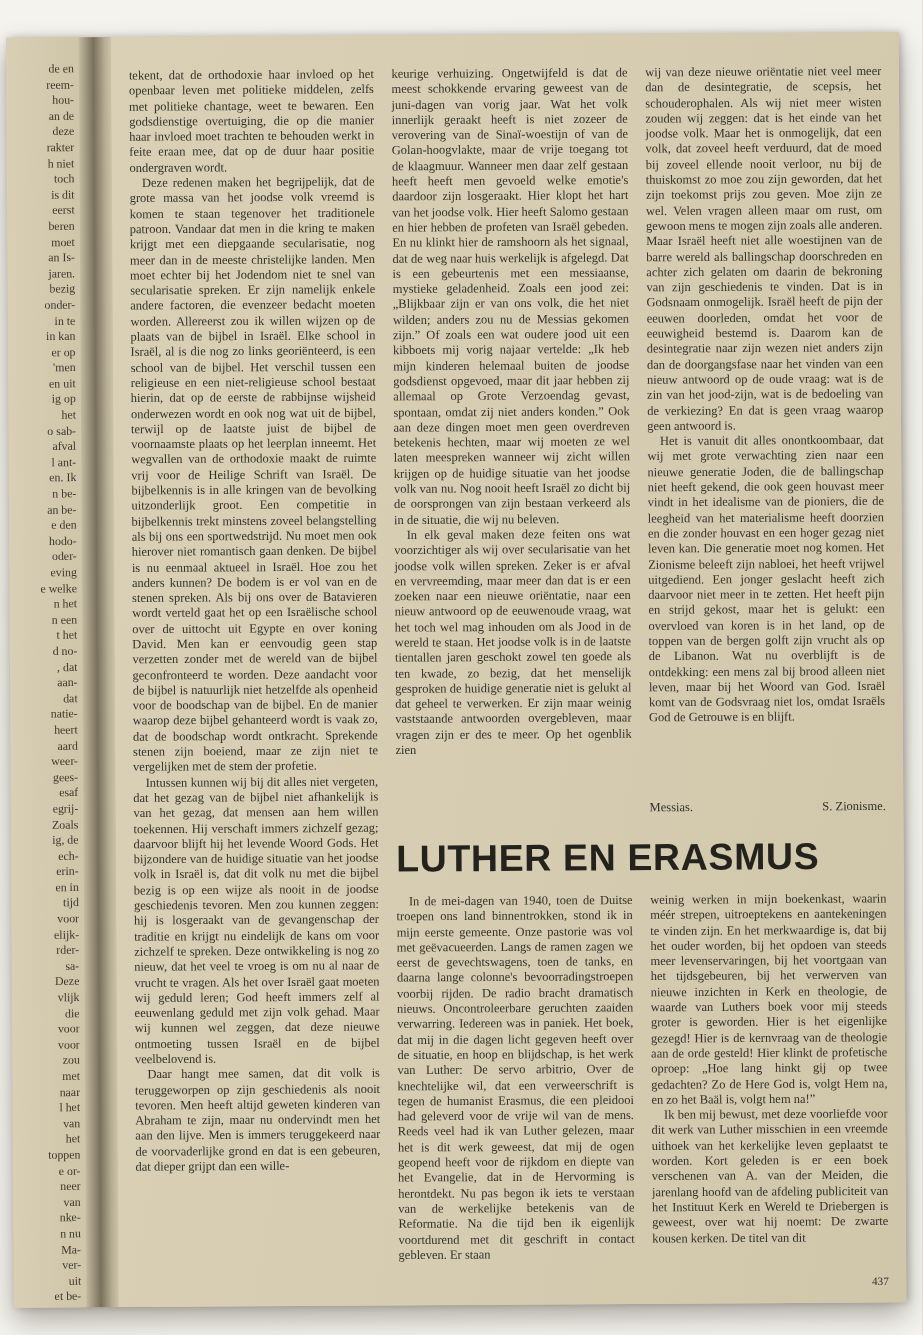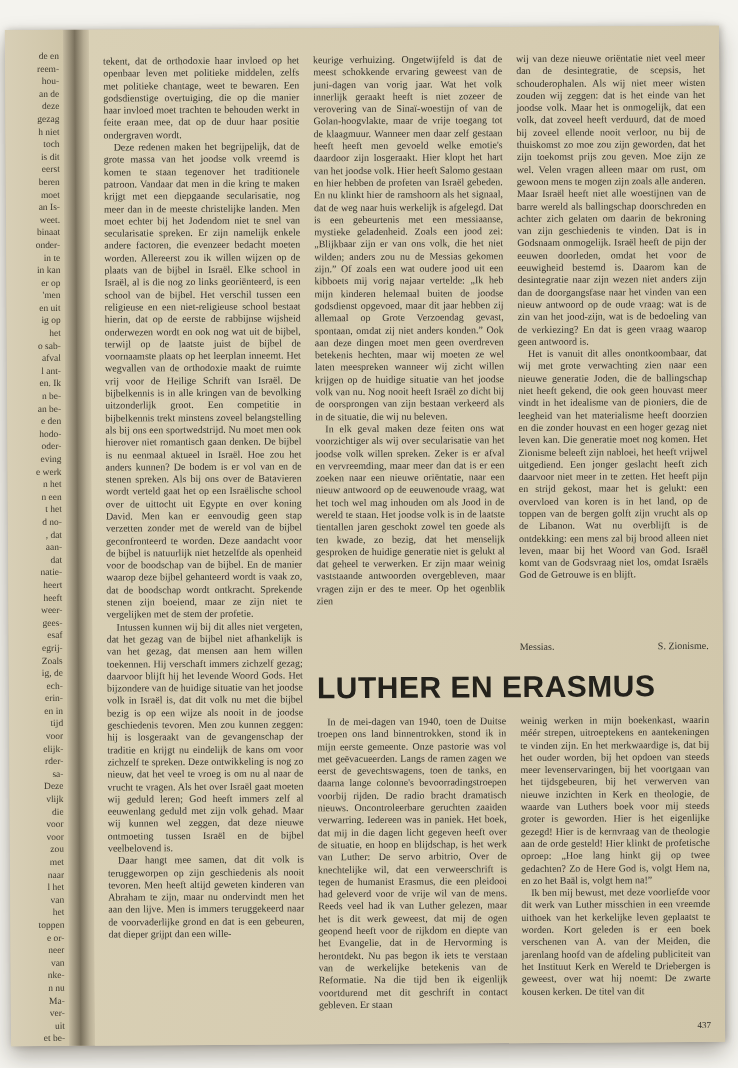--- a/index.html
+++ b/index.html
@@ -85,59 +85,59 @@
 
 <div class="scene">
   <div class="book">
 
     <div class="prev-edge cont">
         <p class="frag">de en</p>
         <p class="frag">reem-</p>
         <p class="frag">hou-</p>
         <p class="frag">an de</p>
         <p class="frag">deze</p>
-        <p class="frag">gezag</p>
+        <p class="frag">rakter</p>
         <p class="frag">h niet</p>
         <p class="frag">toch</p>
         <p class="frag">is dit</p>
         <p class="frag">eerst</p>
         <p class="frag">beren</p>
         <p class="frag">moet</p>
         <p class="frag">an Is-</p>
-        <p class="frag">weet.</p>
-        <p class="frag">binaat</p>
+        <p class="frag">jaren.</p>
+        <p class="frag">bezig</p>
         <p class="frag">onder-</p>
         <p class="frag">in te</p>
         <p class="frag">in kan</p>
         <p class="frag">er op</p>
         <p class="frag">'men</p>
         <p class="frag">en uit</p>
         <p class="frag">ig op</p>
         <p class="frag">het</p>
         <p class="frag">o sab-</p>
         <p class="frag">afval</p>
         <p class="frag">l ant-</p>
         <p class="frag">en. Ik</p>
         <p class="frag">n be-</p>
         <p class="frag">an be-</p>
         <p class="frag">e den</p>
         <p class="frag">hodo-</p>
         <p class="frag">oder-</p>
         <p class="frag">eving</p>
-        <p class="frag">e werk</p>
+        <p class="frag">e welke</p>
         <p class="frag">n het</p>
         <p class="frag">n een</p>
         <p class="frag">t het</p>
         <p class="frag">d no-</p>
         <p class="frag">, dat</p>
         <p class="frag">aan-</p>
         <p class="frag">dat</p>
         <p class="frag">natie-</p>
         <p class="frag">heert</p>
-        <p class="frag">heeft</p>
+        <p class="frag">aard</p>
         <p class="frag">weer-</p>
         <p class="frag">gees-</p>
         <p class="frag">esaf</p>
         <p class="frag"></p>
         <p class="frag">egrij-</p>
         <p class="frag">Zoals</p>
         <p class="frag">ig, de</p>
         <p class="frag">ech-</p>
         <p class="frag">erin-</p>
         <p class="frag">en in</p>

